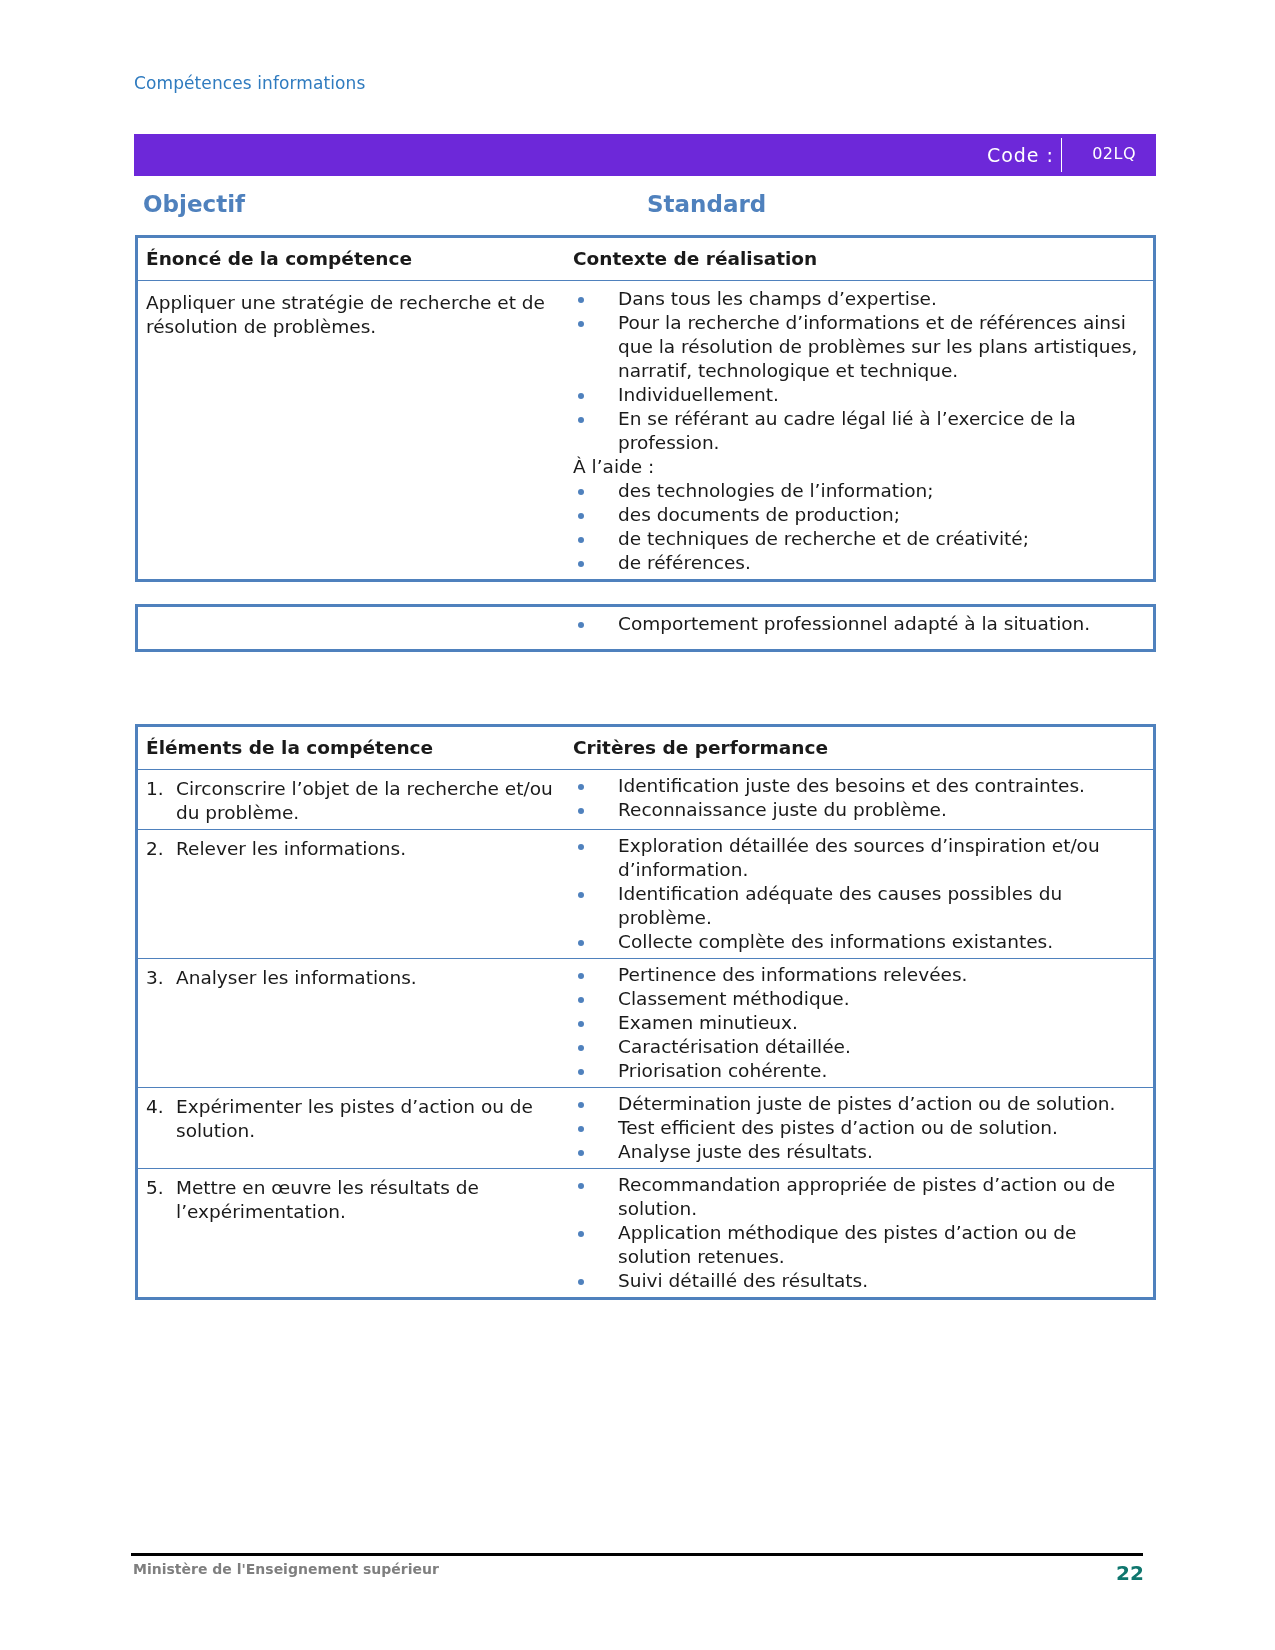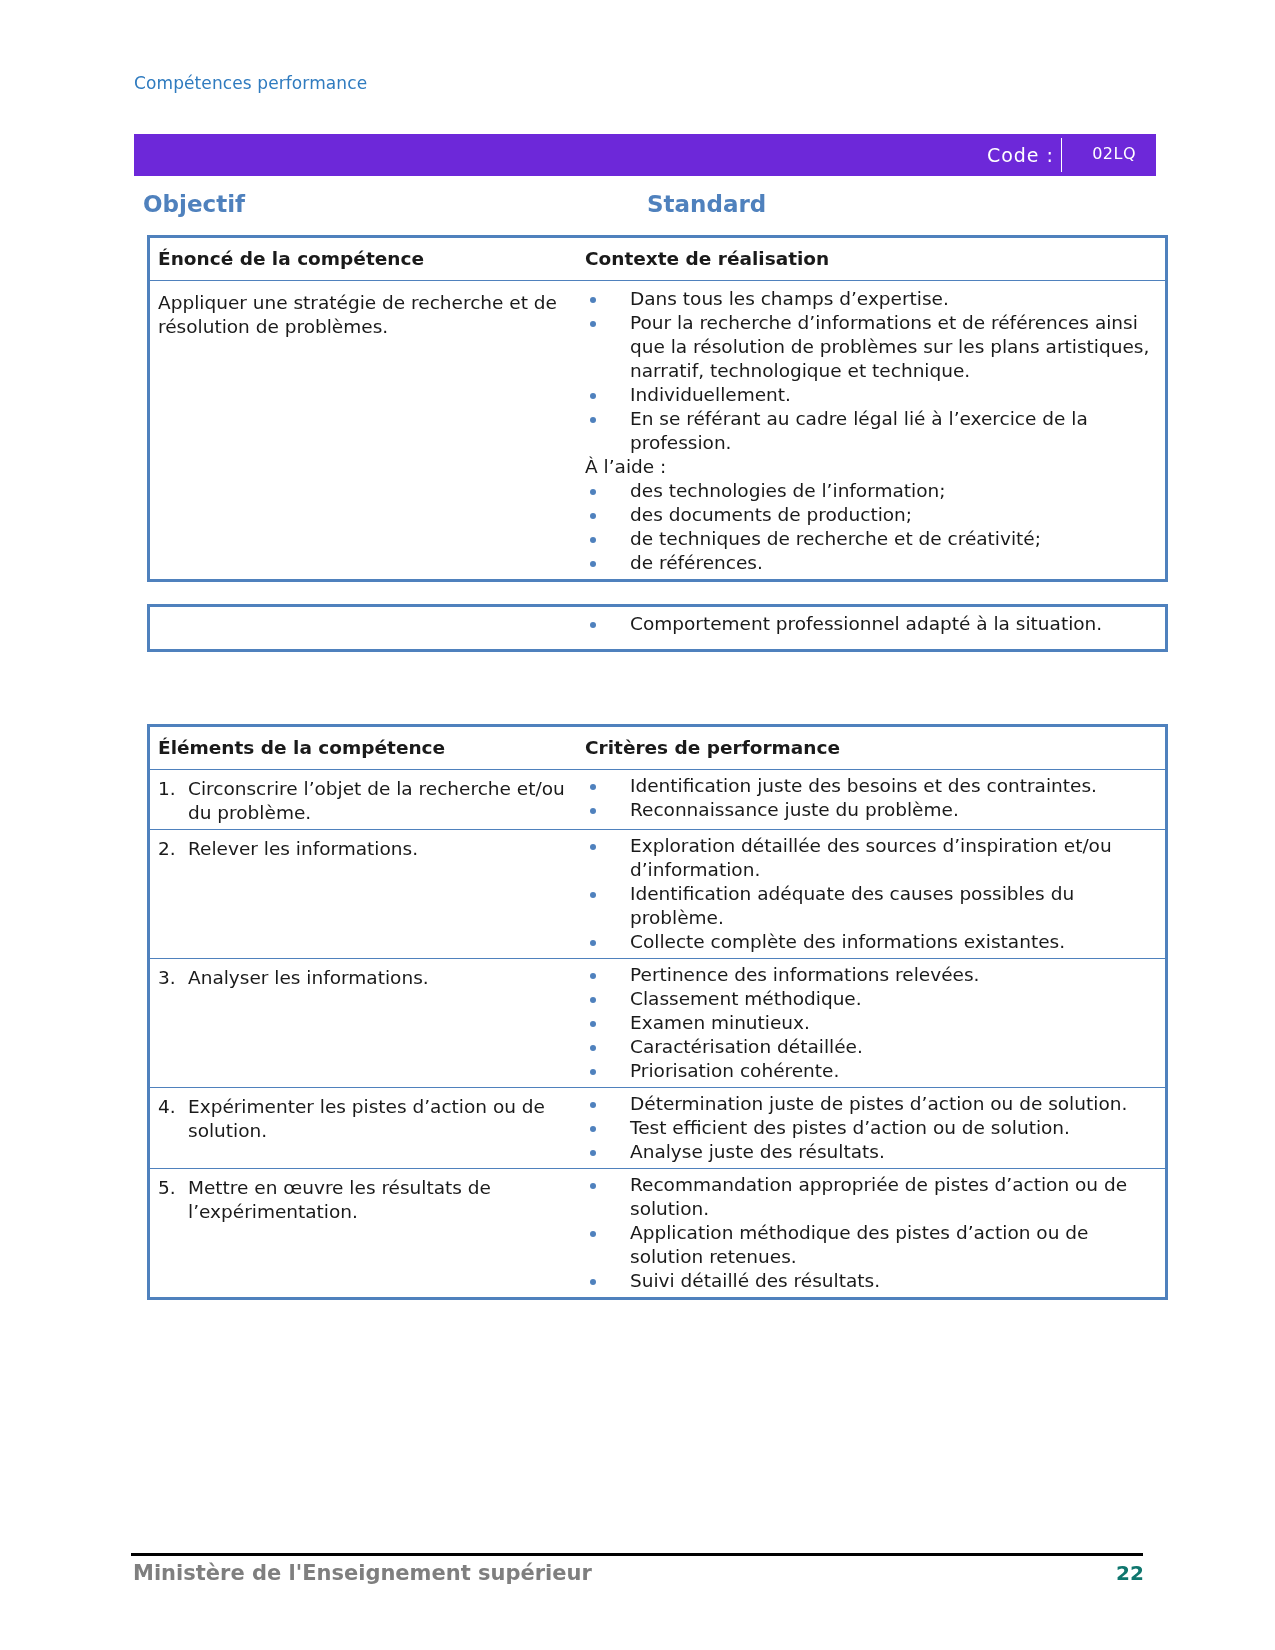--- a/index.html
+++ b/index.html
@@ -24,21 +24,21 @@
   .code-bar .code-value {
     position: absolute; right: 20px; top: 10px; font-size: 16px; letter-spacing: 0.5px;
   }
   .col-title {
     position: absolute; top: 191px; font-size: 23px; font-weight: bold; color: #4f81bd;
   }
   .col-title.left { left: 143px; }
   .col-title.right { left: 647px; }
 
   table.box {
-    position: absolute; left: 147px; width: 1021px;
+    position: absolute; left: 135px; width: 1021px;
     border-collapse: collapse; border: 3px solid #4f81bd;
     font-size: 18.5px; line-height: 24px;
   }
   table.box td { vertical-align: top; padding: 4px 8px 4px 8px; }
   table.box td.c1 { width: 411px; }
   table.box tr.hdr td {
     font-weight: bold; padding-top: 9px; padding-bottom: 9px;
     border-bottom: 1px solid #4f81bd;
   }
   table.box tr.row td { border-top: 1px solid #4f81bd; }
@@ -47,30 +47,30 @@
   ul.bul li::before {
     content: ""; position: absolute; left: 5px; top: 10px;
     width: 6px; height: 6px; border-radius: 50%; background: #4f81bd;
   }
   .num { display: flex; }
   .num .n { width: 30px; flex: none; }
   .footer-rule {
     position: absolute; left: 131px; top: 1553px; width: 1012px; height: 3px; background: #000;
   }
   .footer-left {
-    position: absolute; left: 133px; top: 1561px; font-size: 21px; font-weight: bold; color: #7f7f7f;
+    position: absolute; left: 133px; top: 1561px; font-size: 14px; font-weight: bold; color: #7f7f7f;
   }
   .footer-right {
     position: absolute; left: 1116px; top: 1561px; font-size: 20px; font-weight: bold; color: #0f766e;
   }
 </style>
 </head>
 <body>
 
-<div class="section-label">Compétences performance</div>
+<div class="section-label">Compétences informations</div>
 
 <div class="code-bar">
   <span class="code-label">Code :</span>
   <span class="divider"></span>
   <span class="code-value">02LQ</span>
 </div>
 
 <div class="col-title left">Objectif</div>
 <div class="col-title right">Standard</div>
 

